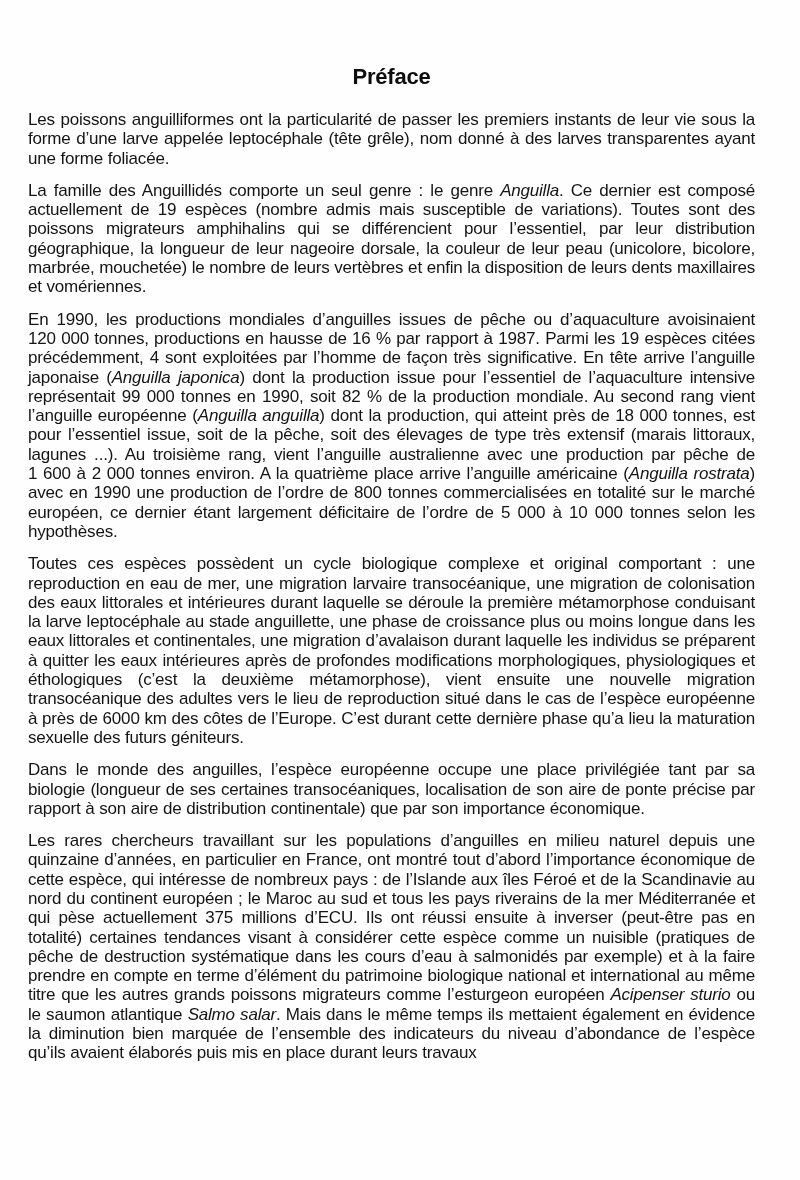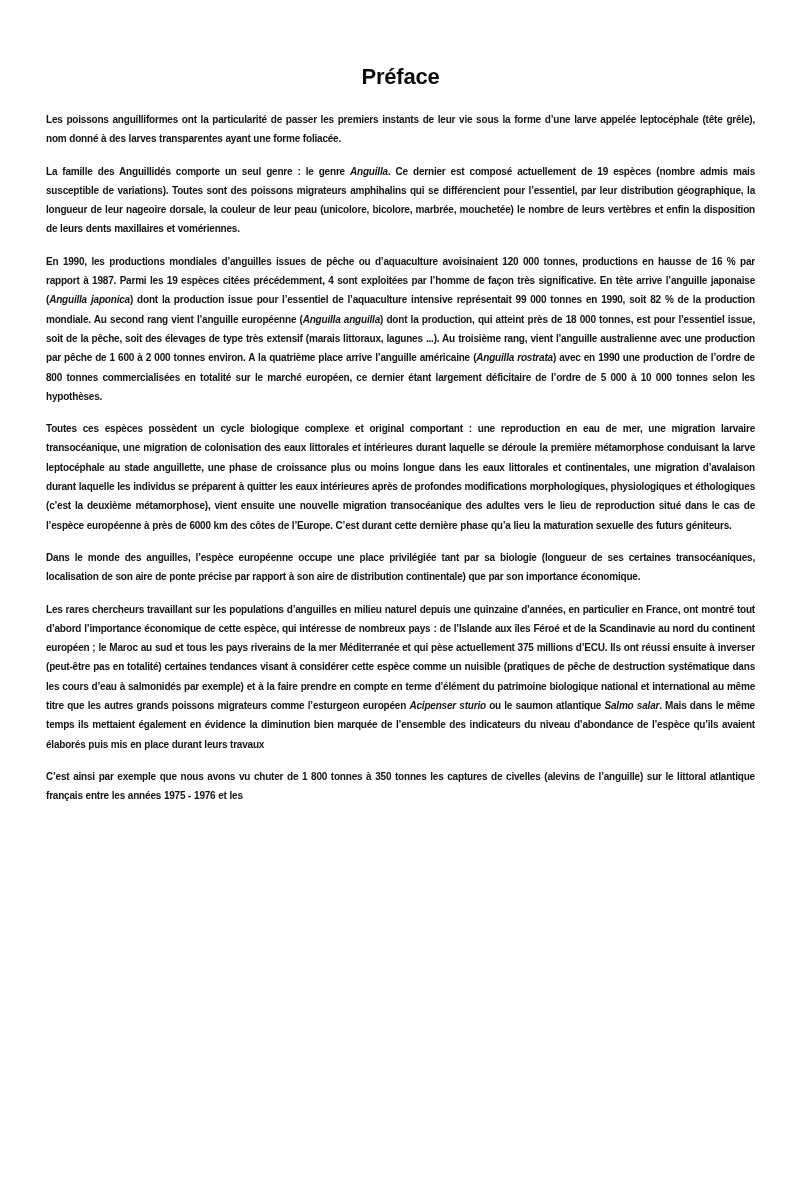--- a/index.html
+++ b/index.html
@@ -6,53 +6,51 @@
     margin: 0;
     padding: 0;
     background: #ffffff;
   }
   .page {
     position: relative;
     width: 800px;
     height: 1180px;
     background: #fefefe;
     box-sizing: border-box;
-    padding: 64px 45px 0 46px;
+    padding: 64px 45px 0 28px;
     color: #141414;
     font-family: "Liberation Sans", sans-serif;
     overflow: hidden;
   }
   .title {
     margin: 0 0 20px 0;
     text-align: center;
     font-size: 22px;
     font-weight: 700;
     letter-spacing: -0.2px;
     color: #0d0d0d;
   }
   .body p {
     margin: 0 0 13px 0;
-    font-size: 10px;
+    font-size: 17px;
     line-height: 19.3px;
     text-align: justify;
     letter-spacing: -0.2px;
     word-spacing: 0.2px;
-    font-weight: bold;
   }
   .body p i {
     font-style: italic;
   }
 </style>
 </head>
 <body>
 
 <div class="page">
   <h1 class="title">Préface</h1>
   <div class="body">
       <p><span>Les poissons anguilliformes ont la particularité de passer les premiers instants de leur vie sous la forme d’une larve appelée leptocéphale (tête grêle), nom donné à des larves transparentes ayant une forme foliacée.</span></p>
       <p><span>La famille des Anguillidés comporte un seul genre : le genre </span><i>Anguilla</i><span>. Ce dernier est composé actuellement de 19 espèces (nombre admis mais susceptible de variations). Toutes sont des poissons migrateurs amphihalins qui se différencient pour l’essentiel, par leur distribution géographique, la longueur de leur nageoire dorsale, la couleur de leur peau (unicolore, bicolore, marbrée, mouchetée) le nombre de leurs vertèbres et enfin la disposition de leurs dents maxillaires et vomériennes.</span></p>
       <p><span>En 1990, les productions mondiales d’anguilles issues de pêche ou d’aquaculture avoisinaient 120&nbsp;000 tonnes, productions en hausse de 16&nbsp;% par rapport à 1987. Parmi les 19 espèces citées précédemment, 4 sont exploitées par l’homme de façon très significative. En tête arrive l’anguille japonaise (</span><i>Anguilla japonica</i><span>) dont la production issue pour l’essentiel de l’aquaculture intensive représentait 99&nbsp;000 tonnes en 1990, soit 82&nbsp;% de la production mondiale. Au second rang vient l’anguille européenne (</span><i>Anguilla anguilla</i><span>) dont la production, qui atteint près de 18&nbsp;000 tonnes, est pour l’essentiel issue, soit de la pêche, soit des élevages de type très extensif (marais littoraux, lagunes ...). Au troisième rang, vient l’anguille australienne avec une production par pêche de 1&nbsp;600 à 2&nbsp;000 tonnes environ. A la quatrième place arrive l’anguille américaine (</span><i>Anguilla rostrata</i><span>) avec en 1990 une production de l’ordre de 800 tonnes commercialisées en totalité sur le marché européen, ce dernier étant largement déficitaire de l’ordre de 5&nbsp;000 à 10&nbsp;000 tonnes selon les hypothèses.</span></p>
       <p><span>Toutes ces espèces possèdent un cycle biologique complexe et original comportant : une reproduction en eau de mer, une migration larvaire transocéanique, une migration de colonisation des eaux littorales et intérieures durant laquelle se déroule la première métamorphose conduisant la larve leptocéphale au stade anguillette, une phase de croissance plus ou moins longue dans les eaux littorales et continentales, une migration d’avalaison durant laquelle les individus se préparent à quitter les eaux intérieures après de profondes modifications morphologiques, physiologiques et éthologiques (c’est la deuxième métamorphose), vient ensuite une nouvelle migration transocéanique des adultes vers le lieu de reproduction situé dans le cas de l’espèce européenne à près de 6000 km des côtes de l’Europe. C’est durant cette dernière phase qu’a lieu la maturation sexuelle des futurs géniteurs.</span></p>
       <p><span>Dans le monde des anguilles, l’espèce européenne occupe une place privilégiée tant par sa biologie (longueur de ses certaines transocéaniques, localisation de son aire de ponte précise par rapport à son aire de distribution continentale) que par son importance économique.</span></p>
       <p><span>Les rares chercheurs travaillant sur les populations d’anguilles en milieu naturel depuis une quinzaine d’années, en particulier en France, ont montré tout d’abord l’importance économique de cette espèce, qui intéresse de nombreux pays : de l’Islande aux îles Féroé et de la Scandinavie au nord du continent européen ; le Maroc au sud et tous les pays riverains de la mer Méditerranée et qui pèse actuellement 375 millions d’ECU. Ils ont réussi ensuite à inverser (peut-être pas en totalité) certaines tendances visant à considérer cette espèce comme un nuisible (pratiques de pêche de destruction systématique dans les cours d’eau à salmonidés par exemple) et à la faire prendre en compte en terme d’élément du patrimoine biologique national et international au même titre que les autres grands poissons migrateurs comme l’esturgeon européen </span><i>Acipenser sturio</i><span> ou le saumon atlantique </span><i>Salmo salar</i><span>. Mais dans le même temps ils mettaient également en évidence la diminution bien marquée de l’ensemble des indicateurs du niveau d’abondance de l’espèce qu’ils avaient élaborés puis mis en place durant leurs travaux</span></p>
-      <p><span>C’est ainsi par exemple que nous avons vu chuter de 1&nbsp;800 tonnes à 350 tonnes les captures de civelles (alevins de l’anguille) sur le littoral atlantique français entre les années 1975 - 1976 et les</span></p>
     </div>
 </div>
 
 </body></html>

